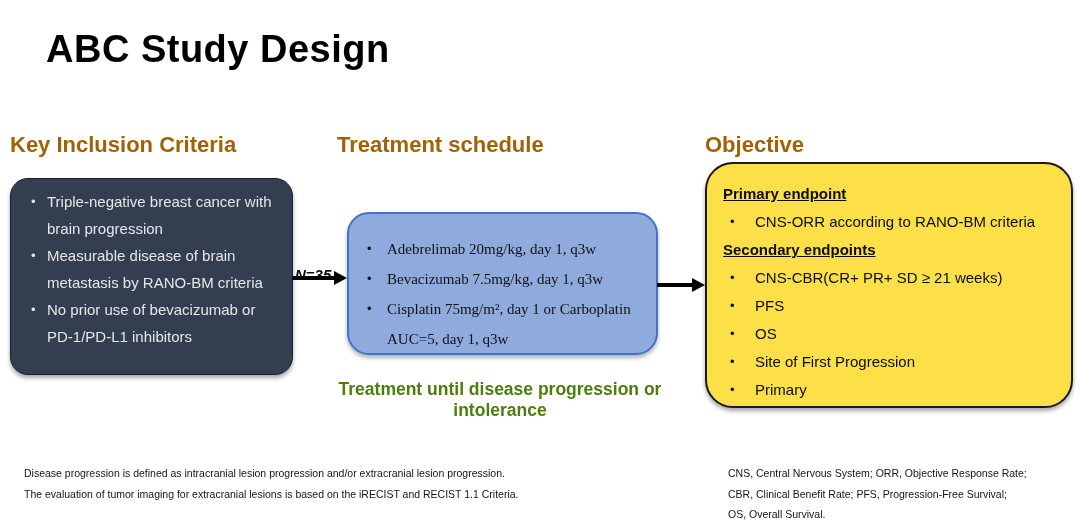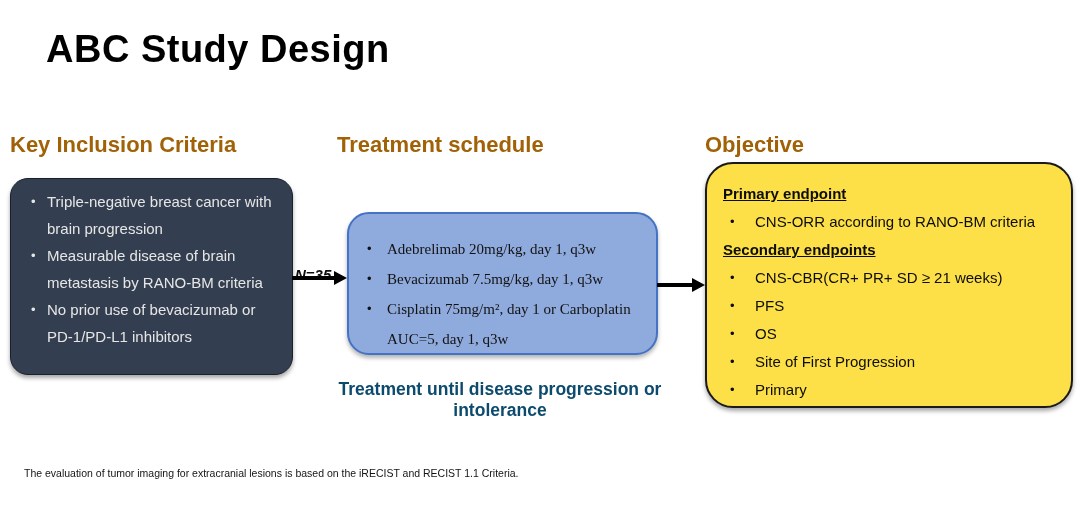--- a/index.html
+++ b/index.html
@@ -59,21 +59,21 @@
   .arrow .shaft { position:absolute; left:0; top:5px; height:4px; width:calc(100% - 11px); background:#000; }
   .arrow .head {
     position:absolute; right:0; top:0; width:0; height:0;
     border-left:13px solid #000; border-top:7px solid transparent; border-bottom:7px solid transparent;
   }
   .arrow-1 { left:292px; top:271px; width:55px; }
   .arrow-2 { left:657px; top:278px; width:48px; }
 
   .treatment-note {
     position:absolute; left:290px; top:379px; width:420px; text-align:center;
-    font-size:17.5px; font-weight:bold; color:#0c4a6e;
+    font-size:17.5px; font-weight:bold; color:#4d7c0f;
   }
 
   .footnotes { position:absolute; font-size:10.5px; line-height:20.5px; color:#141414; }
   .fn-left  { left:24px;  top:463px; width:640px; }
   .fn-right { left:728px; top:463px; width:345px; }
 </style>
 </head>
 <body>
 
 <div class="slide">
@@ -159,17 +159,23 @@
         <div class="li">
         <span class="marker">•</span>
         <span class="li-text">Primary</span>
       </div>
       </div>
   </div>
 
   <div class="treatment-note">Treatment until disease progression or intolerance</div>
 
   <div class="footnotes fn-left">
+      <div class="fn-line">Disease progression is defined as intracranial lesion progression  and/or extracranial lesion progression.</div>
       <div class="fn-line">The evaluation of tumor imaging for extracranial lesions is based on the iRECIST and RECIST 1.1 Criteria.</div>
     </div>
 
+  <div class="footnotes fn-right">
+      <div class="fn-line">CNS, Central Nervous System;  ORR, Objective Response Rate;</div>
+      <div class="fn-line">CBR, Clinical Benefit Rate; PFS, Progression-Free Survival;</div>
+      <div class="fn-line">OS, Overall Survival.</div>
+    </div>
 
 </div>
 
 </body></html>

